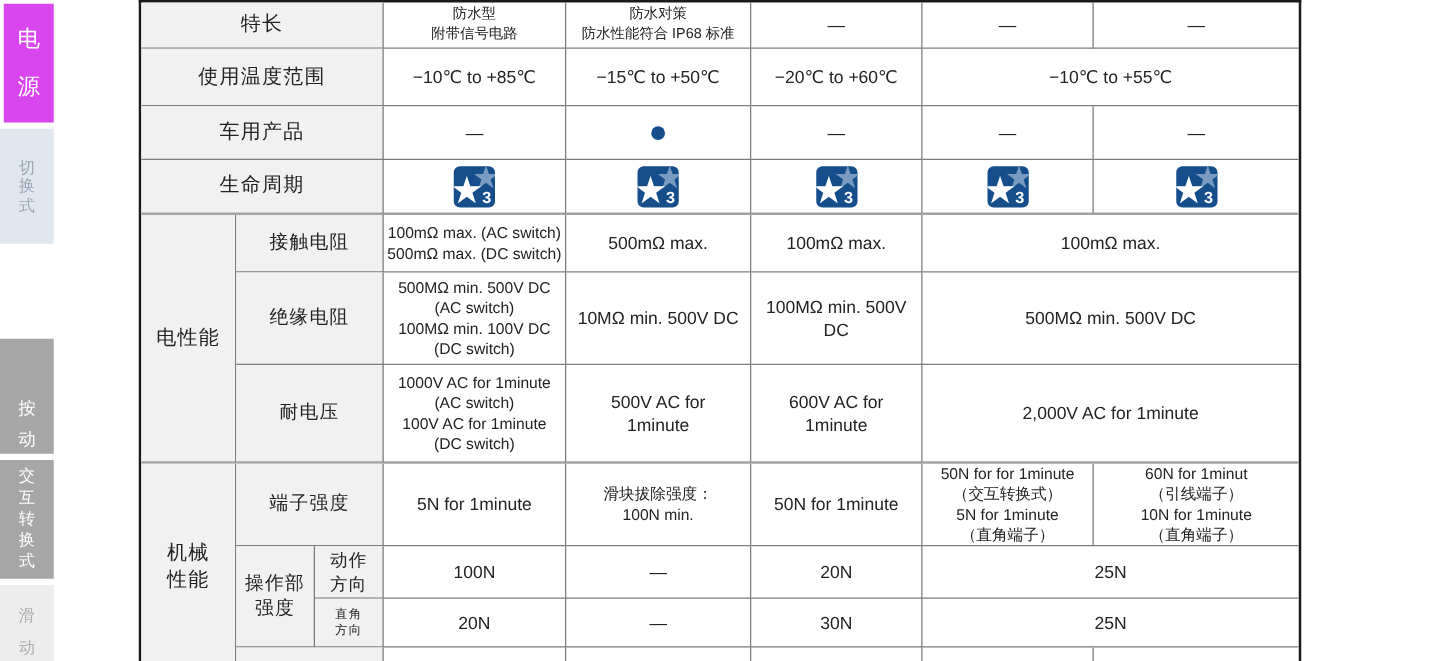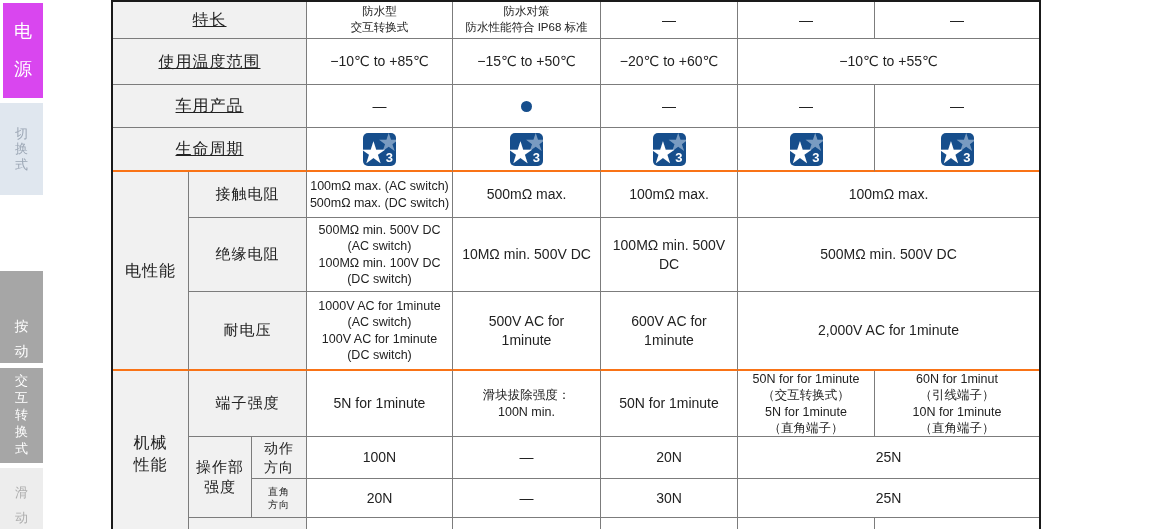--- a/index.html
+++ b/index.html
@@ -36,26 +36,26 @@
     grid-template-columns:76px 63px 55px 146px 148px 137px 137px 164px;
     grid-template-rows:37px 46px 43px 44px 46px 74px 79px 66px 42px 39px 20px;
     background:#fff; overflow:hidden;
   }
   .cell {
     border-right:1px solid #7c7c7c; border-bottom:1px solid #7c7c7c;
     display:flex; align-items:center; justify-content:center;
     text-align:center; white-space:pre-line; line-height:1.35;
     font-size:14px; padding:1px 2px; overflow:hidden;
   }
-  .lbl  { background:#F1F1F1; font-size:16px; letter-spacing:1px;text-decoration:underline; }
+  .lbl  { background:#F1F1F1; font-size:16px; letter-spacing:1px; }
   .sub  { background:#F1F1F1; font-size:15px; letter-spacing:1px; }
   .grp  { background:#F1F1F1; font-size:16px; letter-spacing:1px; }
   .sm   { font-size:11.5px; line-height:1.35; }
   .sm2  { font-size:12.5px; line-height:1.3; }
-  .thick { border-bottom:2px solid #f97316; }
+  .thick { border-bottom:2px solid #a3a3a3; }
   .noR { border-right:none; }
 
   
   .dot { width:11px; height:11px; border-radius:50%; background:#164E8C; display:inline-block; }
 
   
   .badge {
     position:relative; width:33px; height:33px; border-radius:5px;
     background:#164E8C; overflow:hidden; flex:0 0 auto;
   }
@@ -85,21 +85,21 @@
   <span class="v-text">交互转换式</span>
 </div>
 <div class="side-item side-slide">
   <span class="v-text">滑动</span>
 </div>
 
 <div class="spec-table">
 
   <div class="cell lbl" style="grid-area:1/1/2/4">特长</div>
   <div class="cell sm" style="grid-area:1/4/2/5">防水型
-交互转换式</div>
+附带信号电路</div>
   <div class="cell sm" style="grid-area:1/5/2/6">防水对策
 防水性能符合 IP68 标准</div>
   <div class="cell" style="grid-area:1/6/2/7">—</div>
   <div class="cell" style="grid-area:1/7/2/8">—</div>
   <div class="cell noR" style="grid-area:1/8/2/9">—</div>
 
   <div class="cell lbl" style="grid-area:2/1/3/4">使用温度范围</div>
   <div class="cell" style="grid-area:2/4/3/5">−10℃ to +85℃</div>
   <div class="cell" style="grid-area:2/5/3/6">−15℃ to +50℃</div>
   <div class="cell" style="grid-area:2/6/3/7">−20℃ to +60℃</div>

